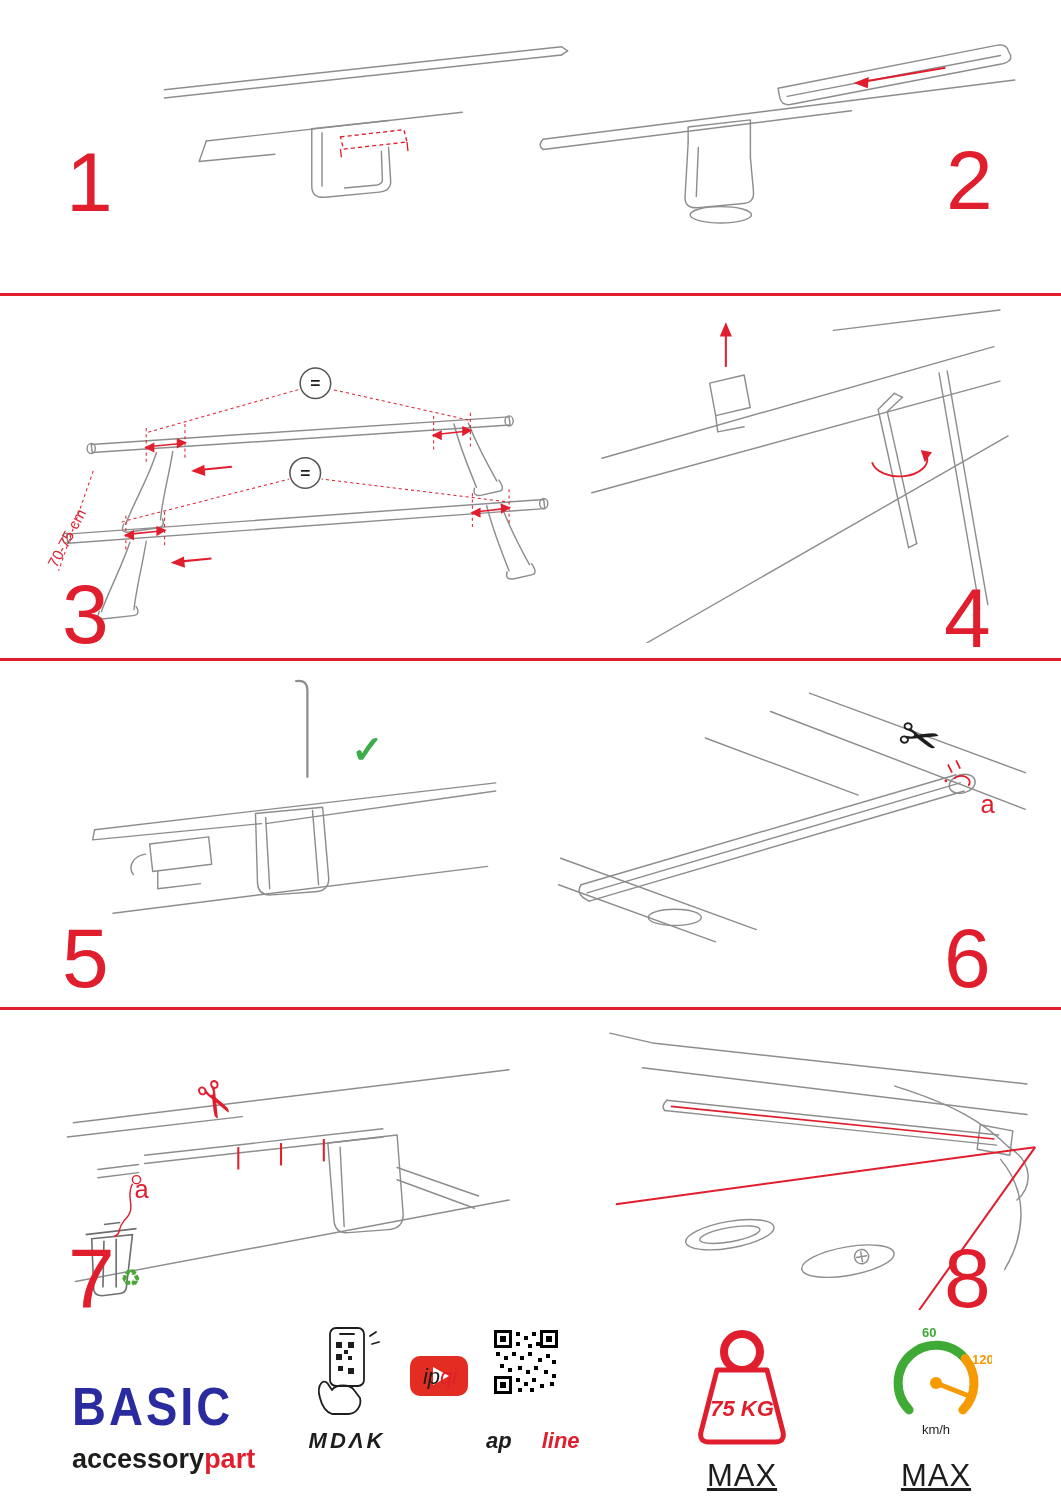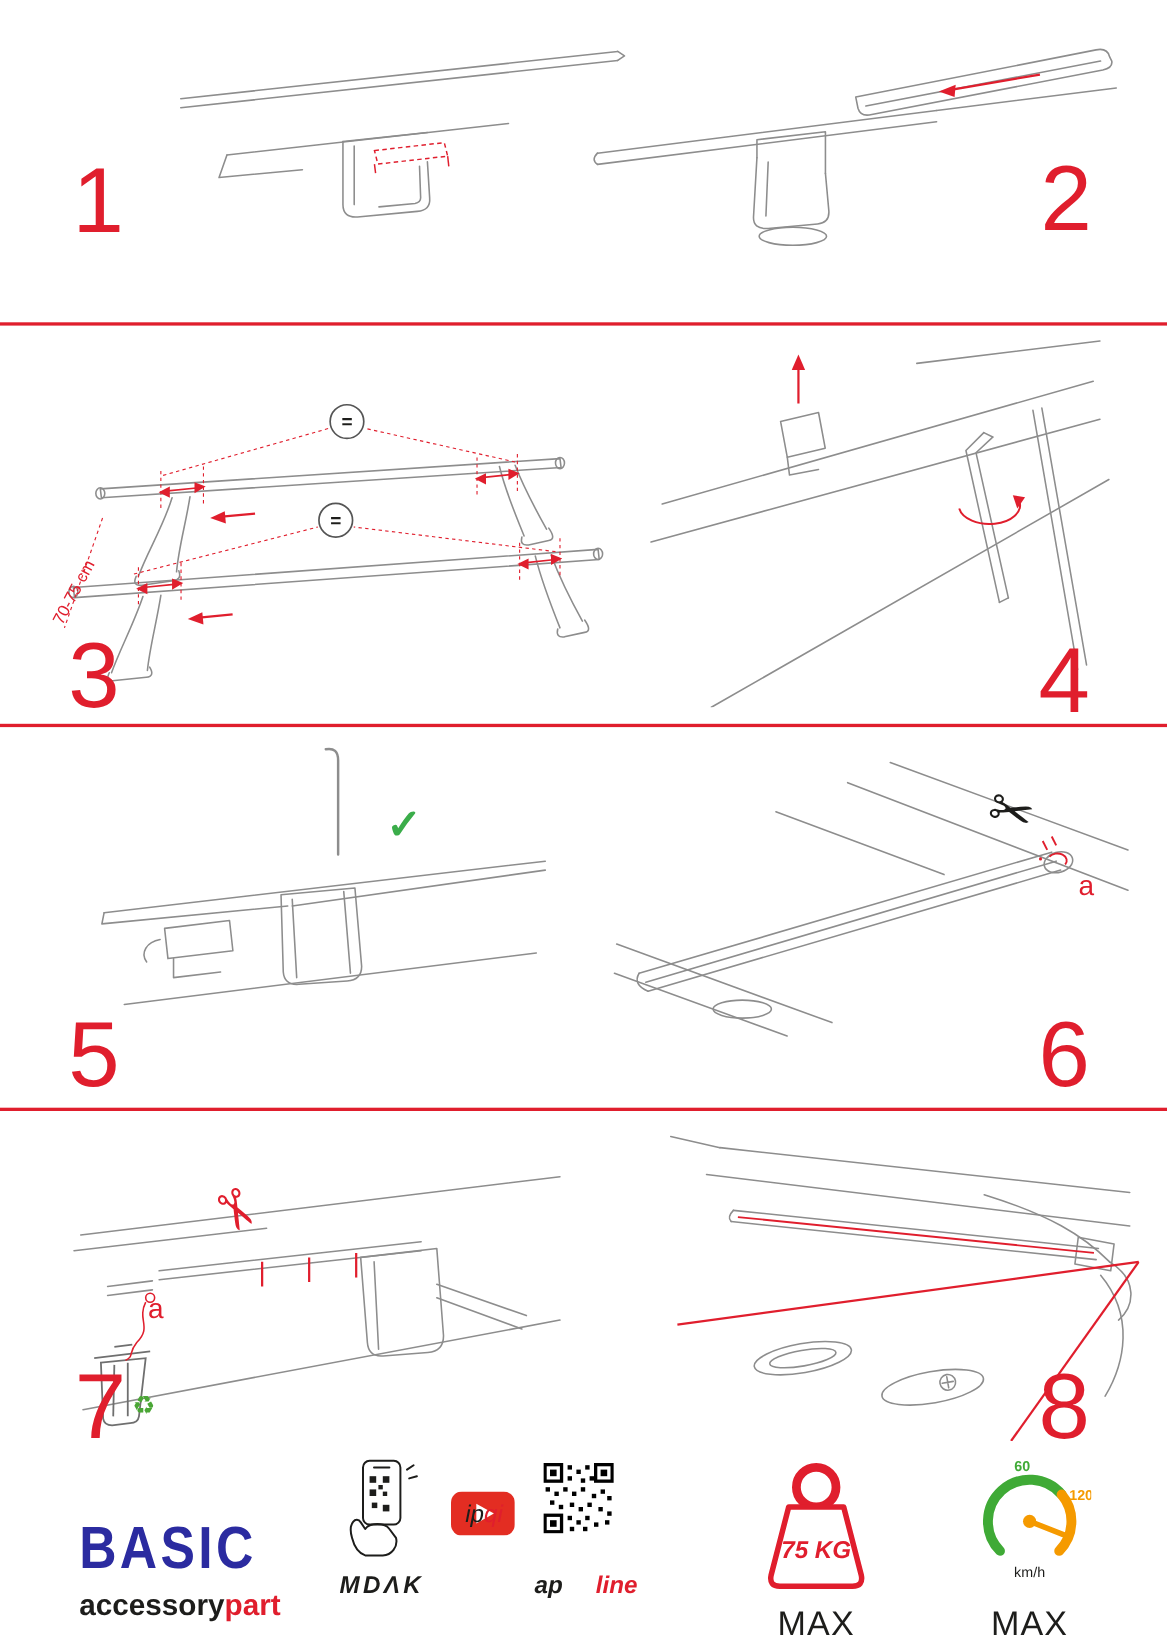--- a/index.html
+++ b/index.html
@@ -45,21 +45,21 @@
   #yt-icon{left:410px;top:1356px;width:58px;height:40px;}
   #qr-icon{left:494px;top:1330px;width:64px;height:64px;}
   #weight-icon{left:686px;top:1324px;width:112px;height:126px;font-style:italic;}
   #speedo-icon{left:880px;top:1324px;width:112px;height:120px;}
   .foot-label{position:absolute;text-align:center;font-weight:bold;color:var(--ink);font-style:italic;}
   #label-mdak{left:292px;top:1428px;width:110px;font-size:22px;letter-spacing:3px;}
   #label-ipqi{left:408px;top:1364px;width:64px;font-size:22px;font-weight:normal;}
   #label-ipqi .red{color:var(--red);}
   #label-apline{left:486px;top:1428px;width:84px;font-size:22px;}
   #label-apline .red{color:var(--red);margin-left:30px;}
-  .max-label{position:absolute;text-align:center;font-size:31px;letter-spacing:1px;color:var(--ink);font-weight:normal;}
+  .max-label{position:absolute;text-align:center;font-size:31px;letter-spacing:1px;color:var(--ink);font-weight:normal;text-decoration:underline;}
   #max-weight{left:686px;top:1458px;width:112px;}
   #max-speed{left:880px;top:1458px;width:112px;}
   text{font-family:"Liberation Sans", sans-serif;}
 </style>
 </head>
 <body>
 
 <div class="page">
 
   <figure class="fig" id="fig1">

